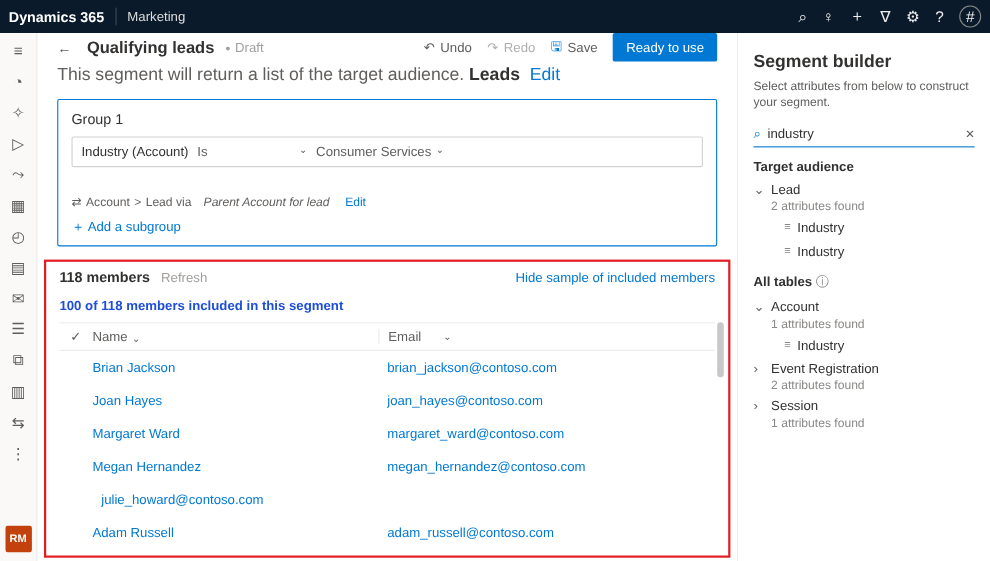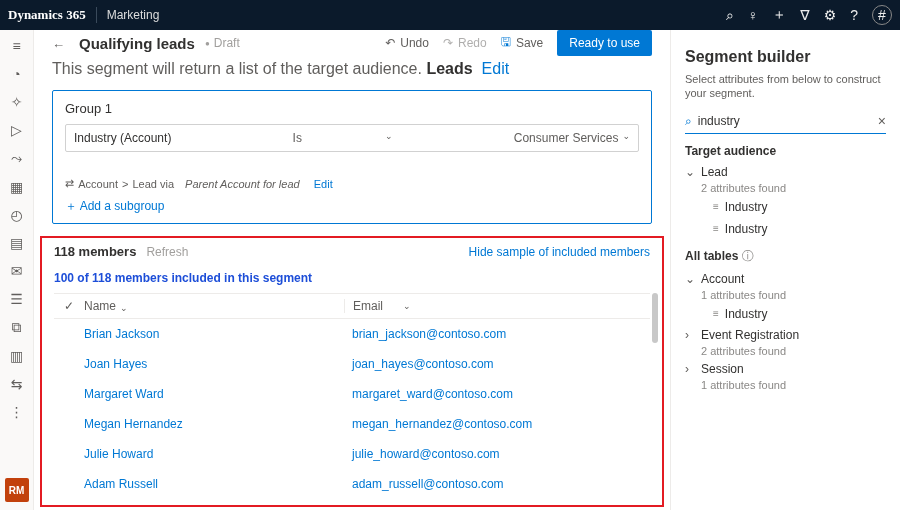--- a/index.html
+++ b/index.html
@@ -1,20 +1,20 @@
 <!DOCTYPE html>
 <html><head>
 <meta charset="utf-8">
 <style>
   * { box-sizing: border-box; margin: 0; padding: 0; font-family: "Segoe UI", Arial, sans-serif; }
   body { width: 900px; height: 510px; overflow: hidden; font-size: 13px; color: #323130; background: #fff; }
   
   
   .topbar { height: 30px; background: #0b1a2b; color: #fff; display: flex; align-items: center; padding: 0 8px; }
-  .brand { font-weight: 600; font-size: 13px; font-family: Liberation Serif, serif; }
+  .brand { font-weight: 600; font-size: 13px; }
   .divider-v { width: 1px; height: 16px; background: #3a4a5b; margin: 0 10px; }
   .app-name { font-size: 12px; color: #ddd; }
   .topbar-spacer { flex: 1; }
   .topbar-icons { display: flex; gap: 14px; align-items: center; }
   .topbar-icons span, .topbar-icons div { cursor: pointer; font-size: 14px; color: #eee; }
   .user-circ { width: 20px; height: 20px; border: 1px solid #888; border-radius: 50%; display: flex; align-items: center; justify-content: center; font-size: 10px; }
 
   
   .leftrail { position: absolute; top: 30px; left: 0; width: 34px; bottom: 0; background: #faf9f8; border-right: 1px solid #edebe9; display: flex; flex-direction: column; align-items: center; gap: 12px; padding-top: 8px; }
   .leftrail span { color: #605e5c; cursor: pointer; font-size: 14px; }
@@ -37,21 +37,21 @@
   .primary-btn { background: #0078d4; color: #fff; padding: 6px 12px; border-radius: 2px; margin-left: 14px; cursor: pointer; font-size: 12px; }
 
   
   .desc { padding: 4px 18px 12px; font-size: 16px; color: #605e5c; }
   .desc b { color: #323130; font-weight: 600; }
   .link { color: #0078d4; cursor: pointer; }
 
   
   .groupbox { margin: 0 18px; border: 1.5px solid #0078d4; border-radius: 2px; padding: 10px 12px 8px; }
   .group-head { font-size: 13px; margin-bottom: 8px; }
-  .condition-row { display: flex; align-items: center; gap: 8px; border: 1px solid #d1d1d1; border-radius: 2px; padding: 6px 8px; margin-bottom: 25px; font-size: 12px; justify-content: space-between; }
+  .condition-row { display: flex; align-items: center; gap: 8px; border: 1px solid #d1d1d1; border-radius: 2px; padding: 6px 8px; margin-bottom: 25px; font-size: 12px; }
   .cond-attr { font-weight: 500; }
   .cond-op { color: #605e5c; width: 100px; display: flex; justify-content: space-between; }
   .cond-val { color: #605e5c; display: flex; gap: 4px; }
   .path-row { font-size: 11px; color: #605e5c; margin-bottom: 8px; display: flex; align-items: center; gap: 4px; }
   .path-row i { font-style: italic; }
   .add-sub { color: #0078d4; font-size: 12px; cursor: pointer; }
 
   
   .highlight-box { margin: 12px 6px 6px 6px; border: 2.5px solid #e31b23; padding: 4px 12px 6px; position: relative; }
   .members-head { display: flex; align-items: center; padding-top: 2px; }
@@ -206,21 +206,20 @@
               <div class="td-name">Margaret Ward</div>
               <div class="td-email">margaret_ward@contoso.com</div>
             </div>
             <div class="trow">
               <div class="td-check"></div>
               <div class="td-name">Megan Hernandez</div>
               <div class="td-email">megan_hernandez@contoso.com</div>
             </div>
             <div class="trow">
               <div class="td-check"></div>
-              <div class="td-name">Julie Howard</div>
               <div class="td-email">julie_howard@contoso.com</div>
             </div>
             <div class="trow">
               <div class="td-check"></div>
               <div class="td-name">Adam Russell</div>
               <div class="td-email">adam_russell@contoso.com</div>
             </div>
           </div>
         <div class="scrollbar"></div>
       </div>

